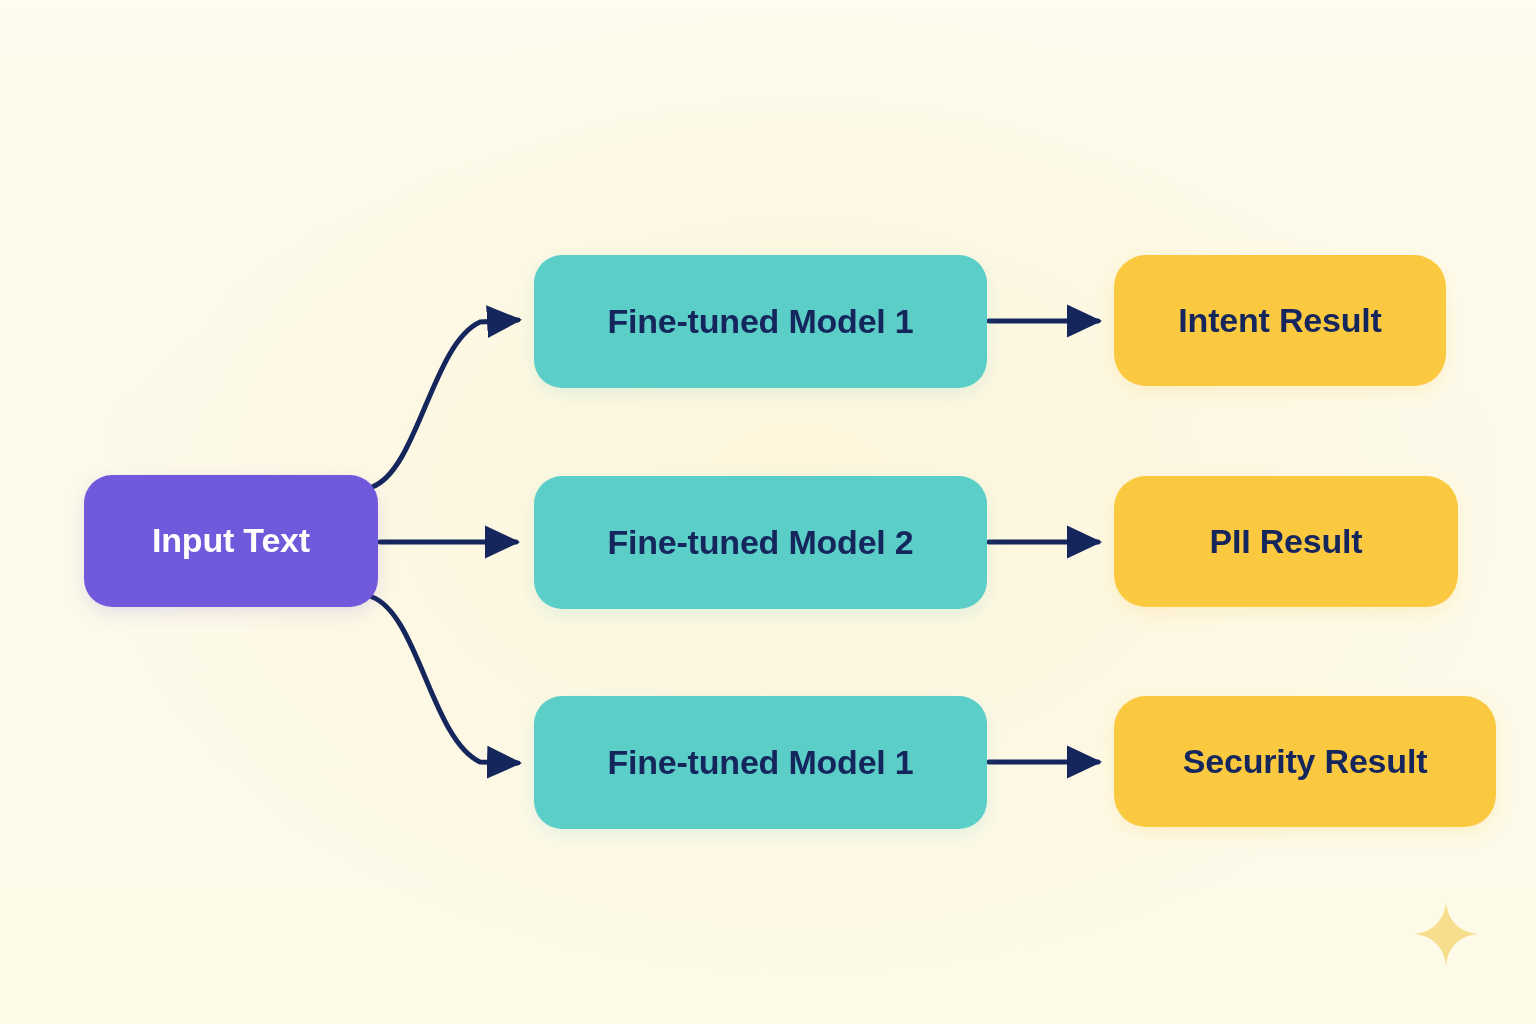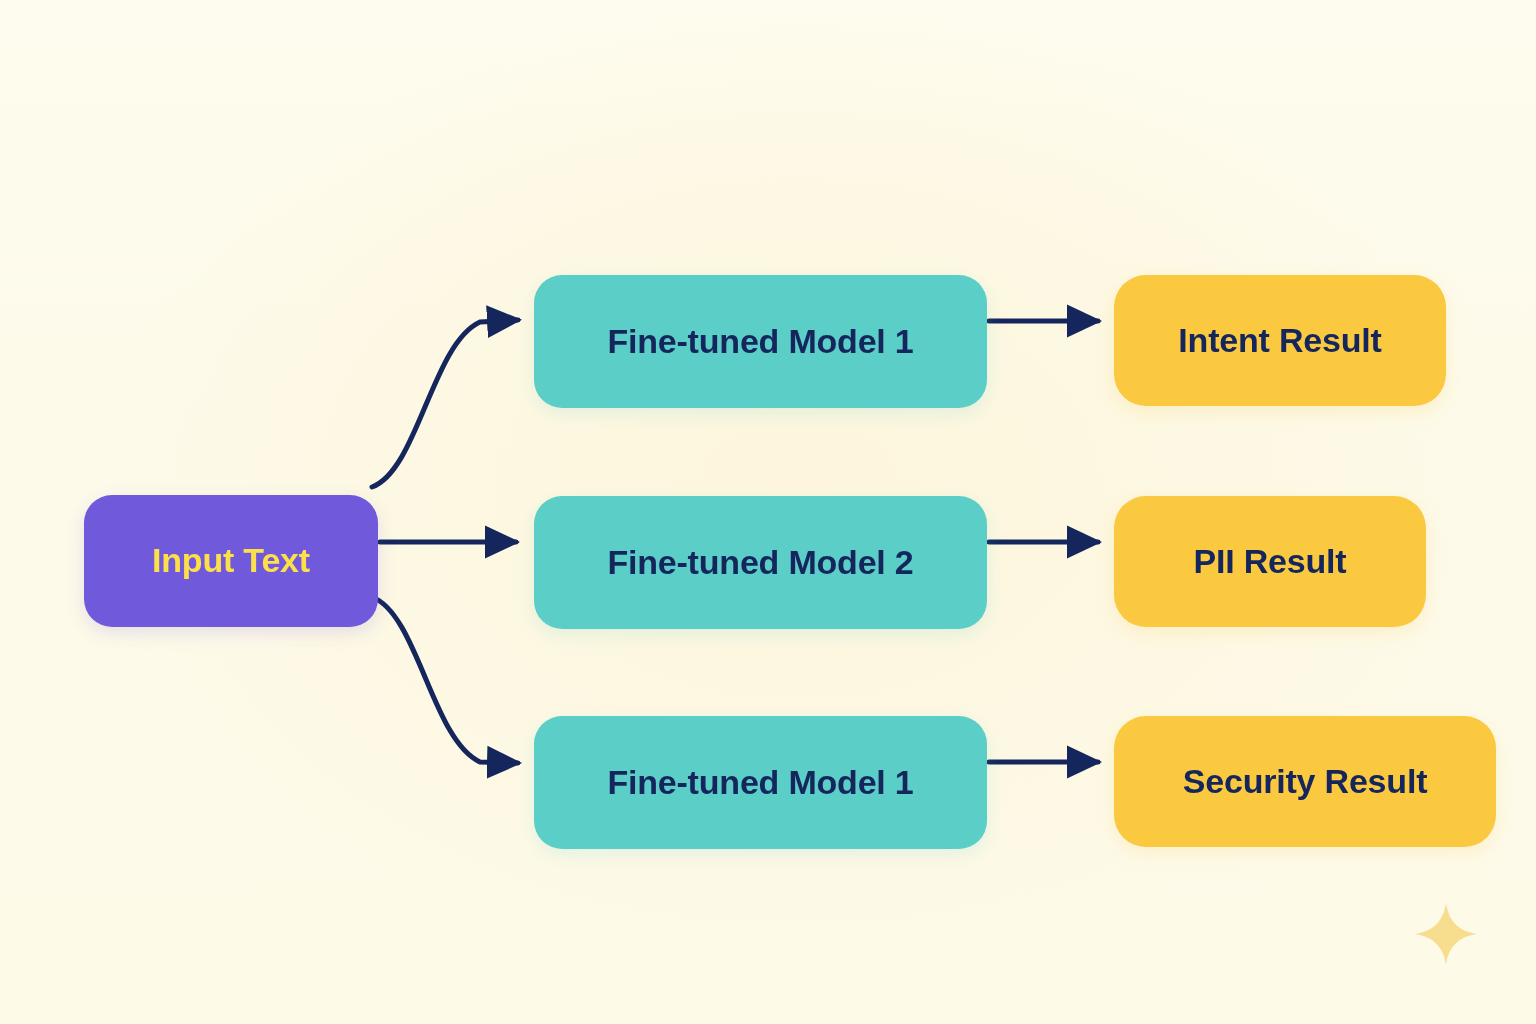--- a/index.html
+++ b/index.html
@@ -34,27 +34,26 @@
   .node {
     position: absolute;
     display: flex;
     align-items: center;
     justify-content: center;
     box-sizing: border-box;
     border-radius: 28px;
     letter-spacing: -0.2px;
     line-height: 1.15;
     font-weight: 700;
-    margin-top: 20px;
     -webkit-font-smoothing: antialiased;
   }
 
   .node-input {
     background: #7159db;
-    color: #fde047;
+    color: #ffffff;
     font-size: 34px;
     box-shadow: 0 6px 18px rgba(113, 89, 219, 0.16);
   }
 
   .node-model {
     background: #5ccec8;
     color: #14265c;
     font-size: 34px;
     box-shadow: 0 6px 18px rgba(92, 206, 200, 0.16);
   }
@@ -111,21 +110,21 @@
   </div>
 
   <div class="node node-model" style="left:534px; top:696px; width:453px; height:133px;">
     <span>Fine-tuned Model 1</span>
   </div>
 
   <div class="node node-result" style="left:1114px; top:255px; width:332px; height:131px;">
     <span>Intent Result</span>
   </div>
 
-  <div class="node node-result" style="left:1114px; top:476px; width:312px; height:131px;">
+  <div class="node node-result" style="left:1114px; top:476px; width:344px; height:131px;">
     <span>PII Result</span>
   </div>
 
   <div class="node node-result" style="left:1114px; top:696px; width:382px; height:131px;">
     <span>Security Result</span>
   </div>
 
   <svg class="sparkle" style="left:1413px; top:901px;" width="66" height="66" viewBox="0 0 100 100" xmlns="http://www.w3.org/2000/svg">
     <path d="M50 2 C53 30 70 47 98 50 C70 53 53 70 50 98 C47 70 30 53 2 50 C30 47 47 30 50 2 Z" fill="#f7de8f"></path>
   </svg>

